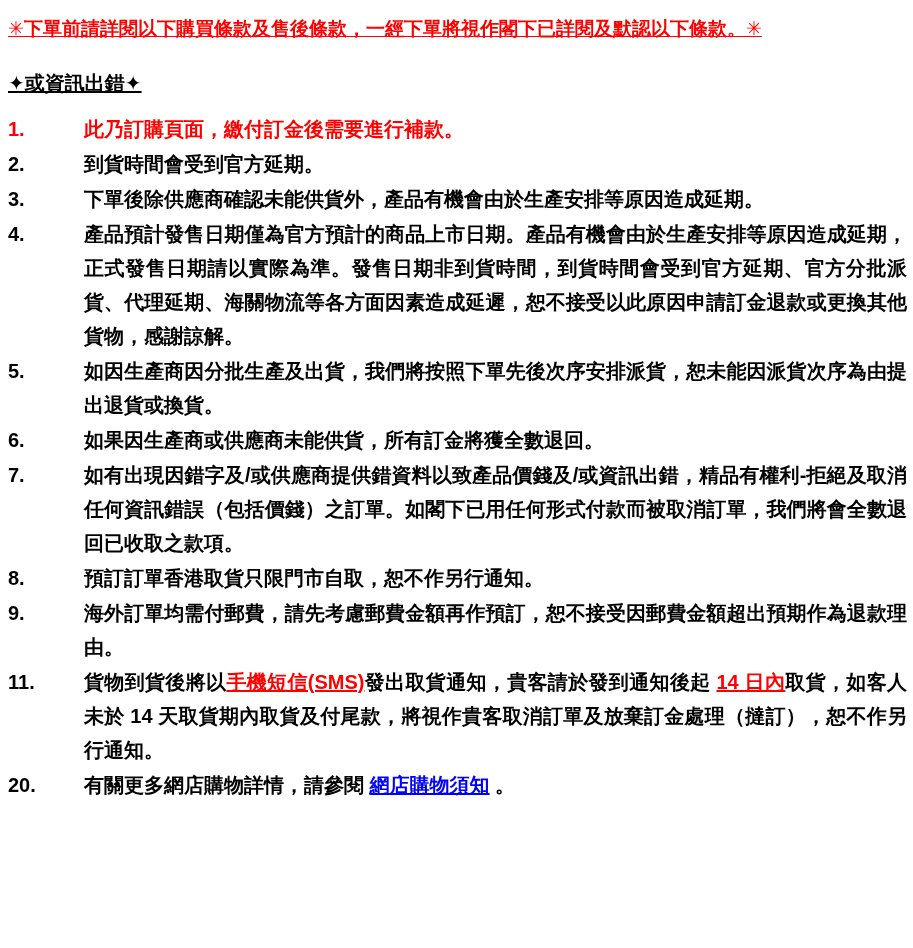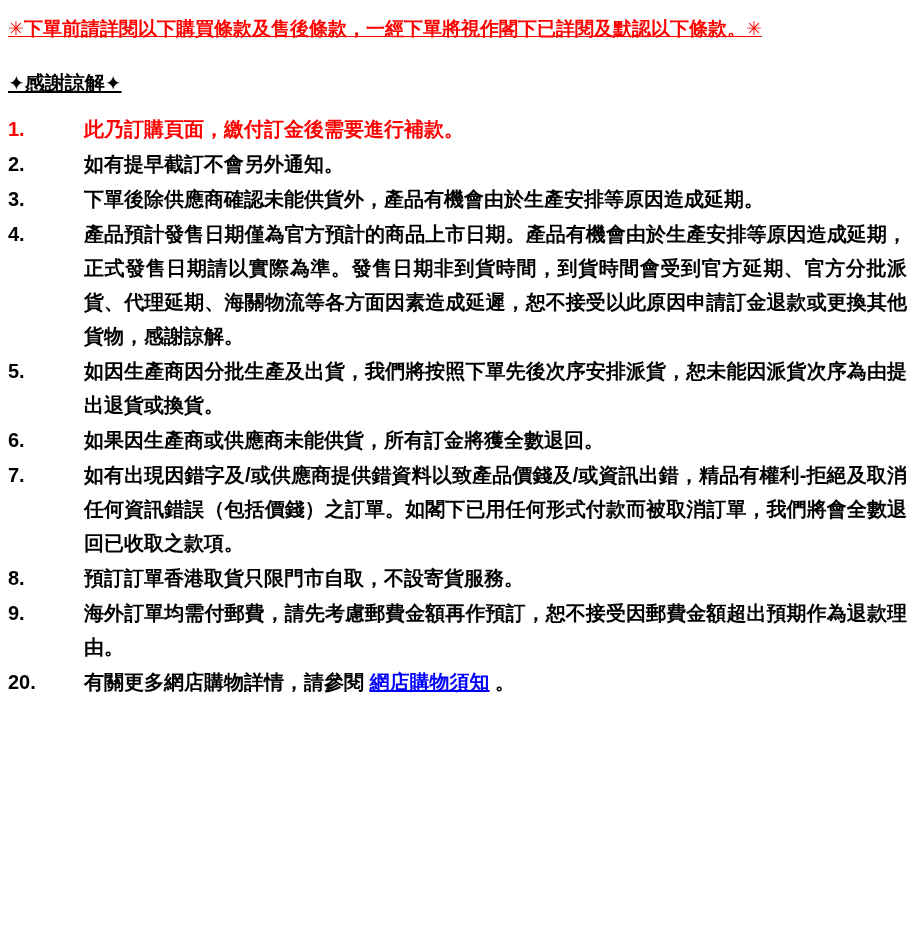--- a/index.html
+++ b/index.html
@@ -66,30 +66,30 @@
   .seg-normal {
     color: inherit;
   }
 </style>
 </head>
 <body>
 
 <div class="page">
   <p class="notice">✳下單前請詳閱以下購買條款及售後條款，一經下單將視作閣下已詳閱及默認以下條款。✳</p>
 
-  <p class="section-title">✦感謝諒解✦</p>
+  <p class="section-title">✦或資訊出錯✦</p>
 
   <div class="terms-list">
       <div class="term-item red-item">
         <span class="term-num">1.</span>
         <span class="term-text"><span class="seg-red">此乃訂購頁面，繳付訂金後需要進行補款。</span></span>
       </div>
       <div class="term-item">
         <span class="term-num">2.</span>
-        <span class="term-text"><span class="seg-normal">如有提早截訂不會另外通知。</span></span>
+        <span class="term-text"><span class="seg-normal">到貨時間會受到官方延期。</span></span>
       </div>
       <div class="term-item">
         <span class="term-num">3.</span>
         <span class="term-text"><span class="seg-normal">下單後除供應商確認未能供貨外，產品有機會由於生產安排等原因造成延期。</span></span>
       </div>
       <div class="term-item">
         <span class="term-num">4.</span>
         <span class="term-text"><span class="seg-normal">產品預計發售日期僅為官方預計的商品上市日期。產品有機會由於生產安排等原因造成延期，正式發售日期請以實際為準。發售日期非到貨時間，到貨時間會受到官方延期、官方分批派貨、代理延期、海關物流等各方面因素造成延遲，恕不接受以此原因申請訂金退款或更換其他貨物，感謝諒解。</span></span>
       </div>
       <div class="term-item">
@@ -99,24 +99,28 @@
       <div class="term-item">
         <span class="term-num">6.</span>
         <span class="term-text"><span class="seg-normal">如果因生產商或供應商未能供貨，所有訂金將獲全數退回。</span></span>
       </div>
       <div class="term-item">
         <span class="term-num">7.</span>
         <span class="term-text"><span class="seg-normal">如有出現因錯字及/或供應商提供錯資料以致產品價錢及/或資訊出錯，精品有權利-拒絕及取消任何資訊錯誤（包括價錢）之訂單。如閣下已用任何形式付款而被取消訂單，我們將會全數退回已收取之款項。</span></span>
       </div>
       <div class="term-item">
         <span class="term-num">8.</span>
-        <span class="term-text"><span class="seg-normal">預訂訂單香港取貨只限門市自取，不設寄貨服務。</span></span>
+        <span class="term-text"><span class="seg-normal">預訂訂單香港取貨只限門市自取，恕不作另行通知。</span></span>
       </div>
       <div class="term-item">
         <span class="term-num">9.</span>
         <span class="term-text"><span class="seg-normal">海外訂單均需付郵費，請先考慮郵費金額再作預訂，恕不接受因郵費金額超出預期作為退款理由。</span></span>
+      </div>
+      <div class="term-item">
+        <span class="term-num">11.</span>
+        <span class="term-text"><span class="seg-normal">貨物到貨後將以</span><span class="seg-red-underline">手機短信(SMS)</span><span class="seg-normal">發出取貨通知，貴客請於發到通知後起 </span><span class="seg-red-underline">14 日內</span><span class="seg-normal">取貨，如客人未於 14 天取貨期內取貨及付尾款，將視作貴客取消訂單及放棄訂金處理（撻訂），恕不作另行通知。</span></span>
       </div>
       <div class="term-item">
         <span class="term-num">20.</span>
         <span class="term-text"><span class="seg-normal">有關更多網店購物詳情，請參閱 </span><a class="seg-link" href="#">網店購物須知</a><span class="seg-normal"> 。</span></span>
       </div>
     </div>
 </div>
 
 </body></html>

